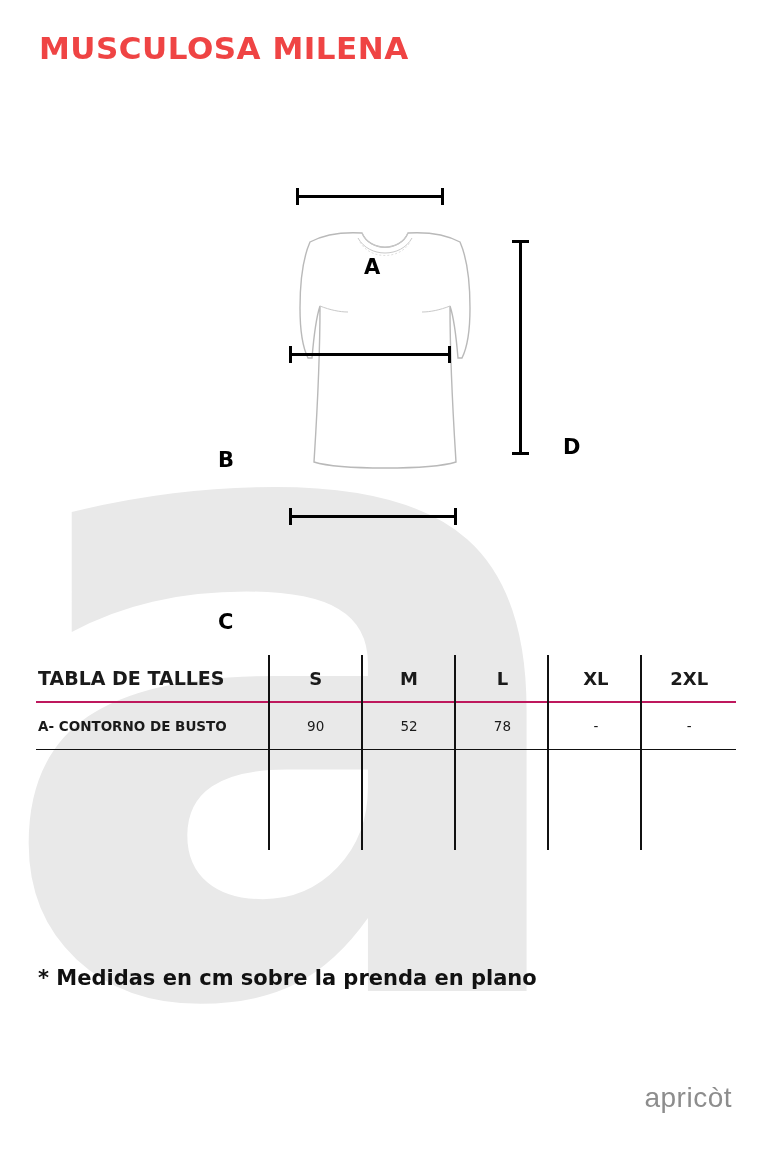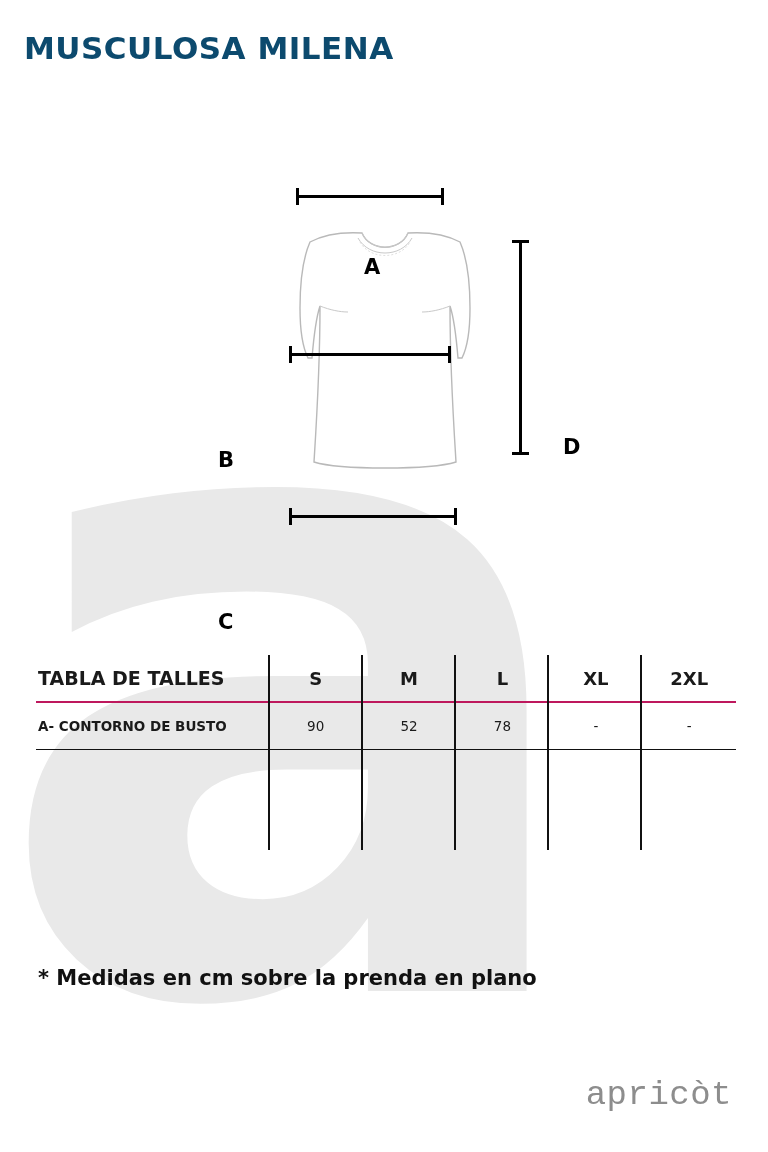--- a/index.html
+++ b/index.html
@@ -34,26 +34,26 @@
     font-size: 900px;
     font-weight: bold;
     color: #e9e9e9;
     line-height: 1;
     letter-spacing: -0.04em;
   }
 
   
   .title {
     position: absolute;
-    left: 24px;
+    left: 39px;
     top: 30px;
     font-size: 31px;
     font-weight: bold;
     letter-spacing: 0.5px;
-    color: #0c4a6e;
+    color: #ef4444;
   }
 
   
   .illus {
     position: absolute;
     left: 0;
     top: 110px;
     width: 768px;
     height: 430px;
   }
@@ -158,23 +158,23 @@
     font-size: 21px;
     font-weight: bold;
     color: #111;
   }
 
   
   .brand {
     position: absolute;
     right: 36px;
     bottom: 38px;
-    font-size: 34px;
+    font-size: 28px;
     color: #8d8d8d;
-    font-family: Liberation Mono, monospace;
+    font-family: Liberation Sans, sans-serif;
     letter-spacing: 0.5px;
   }
 </style>
 </head>
 <body>
 
 <div class="watermark">
   <div class="wm-glyph">a</div>
 </div>
 

